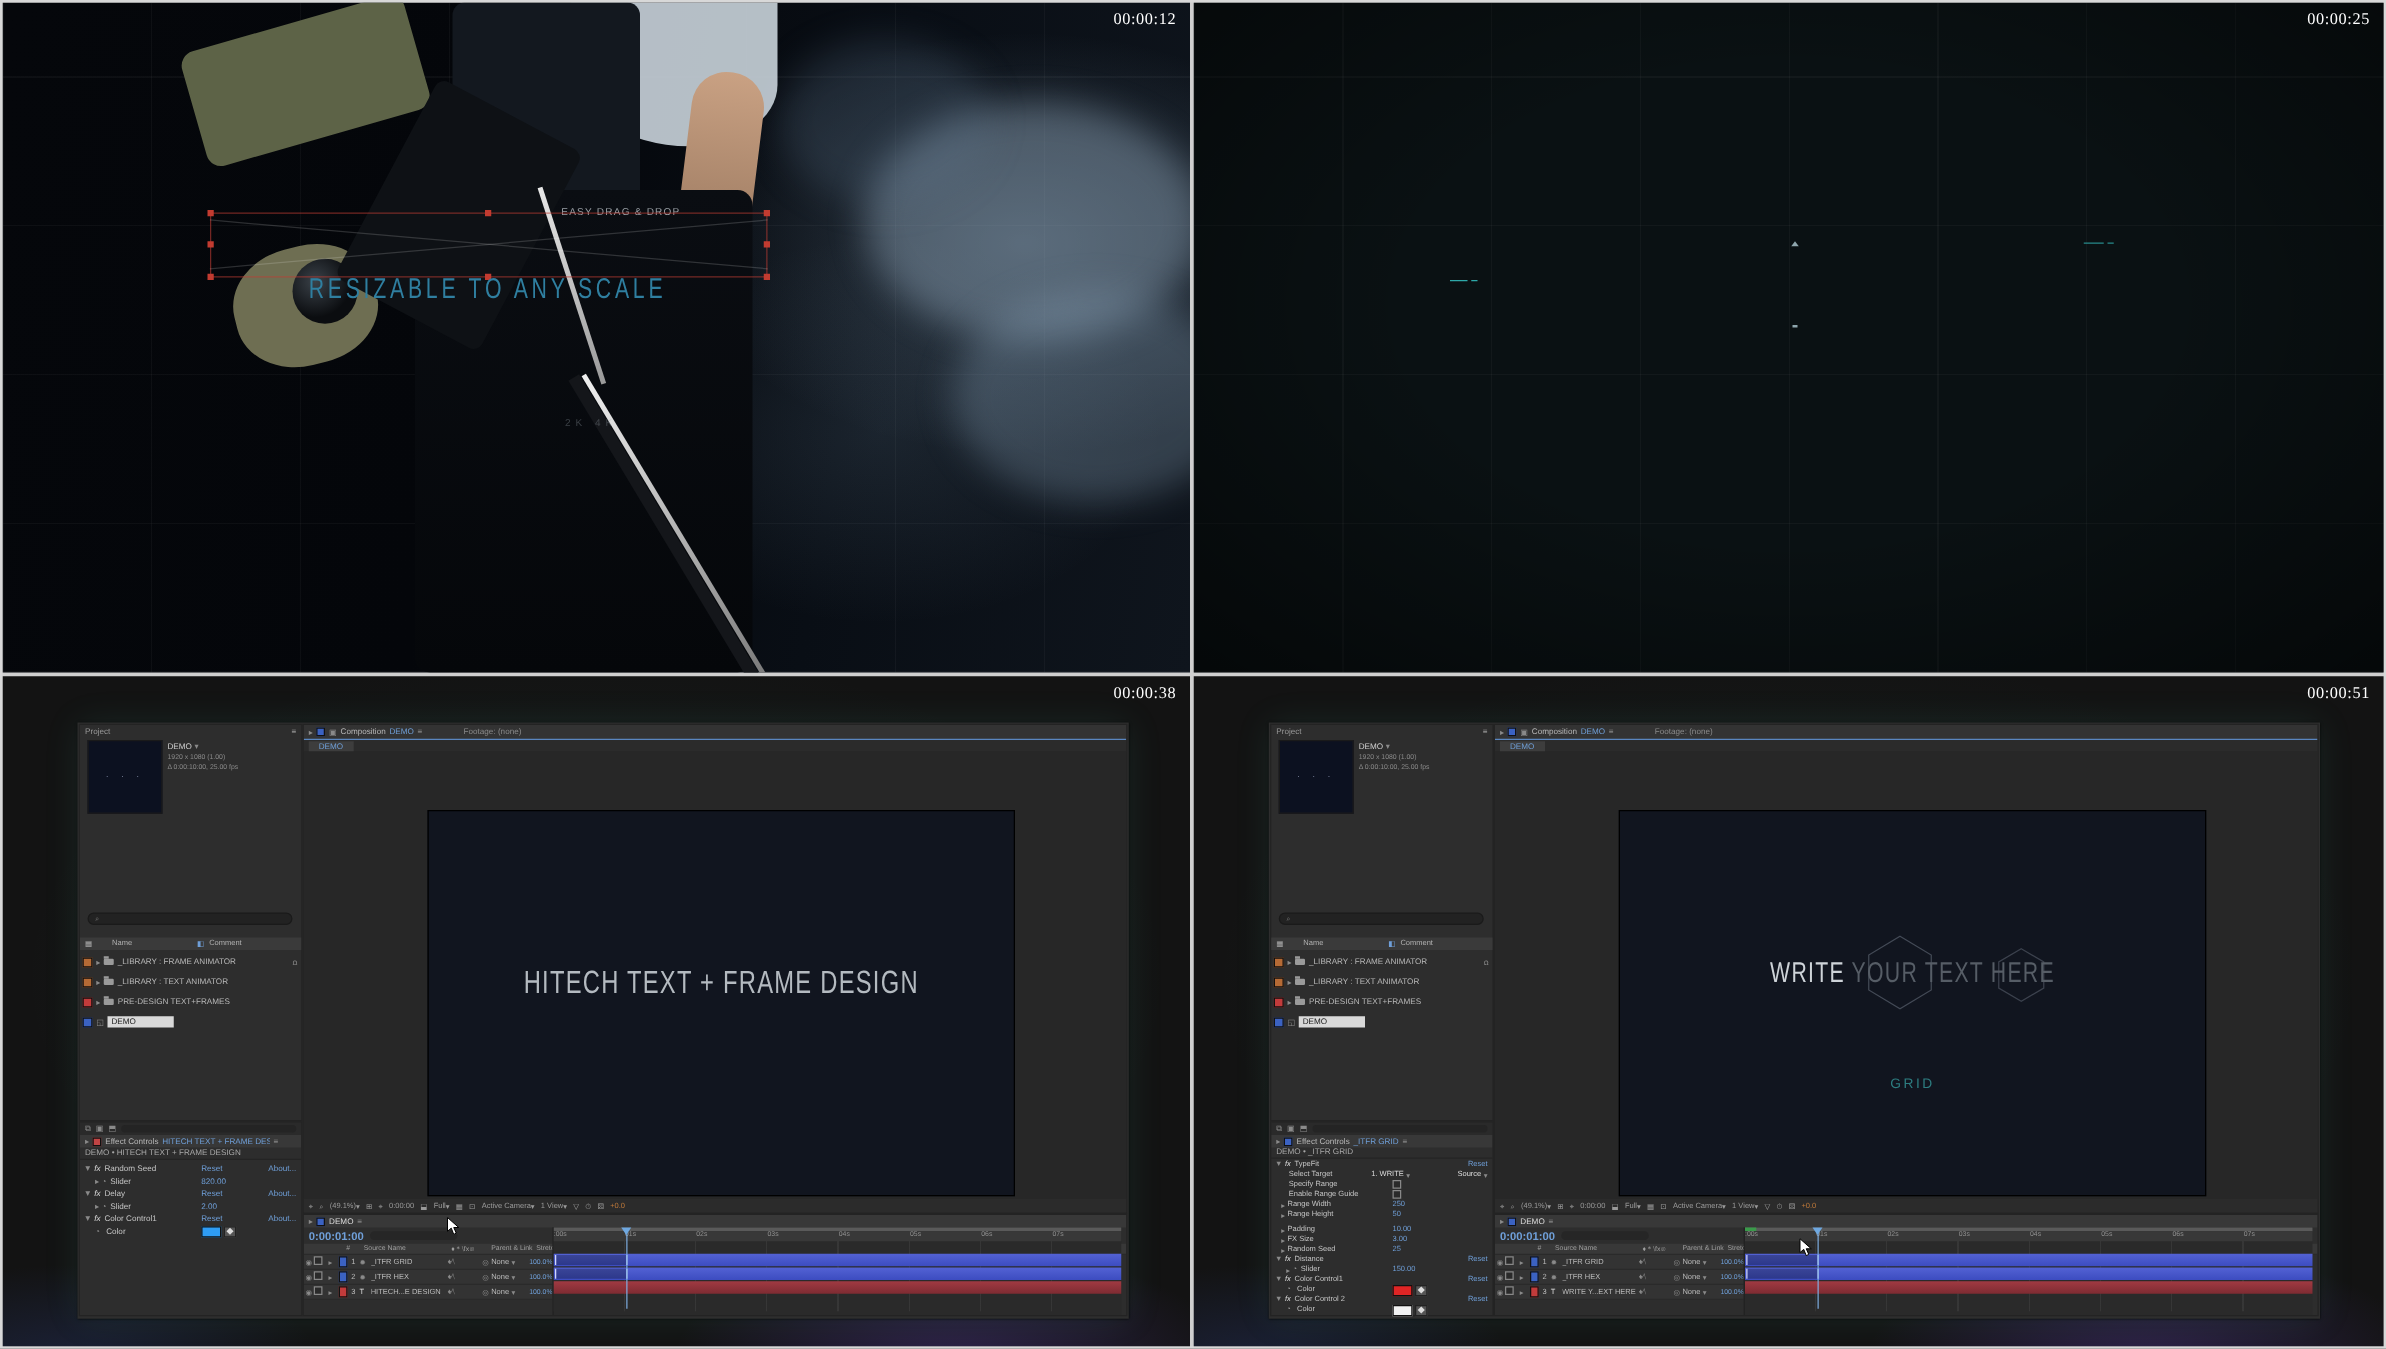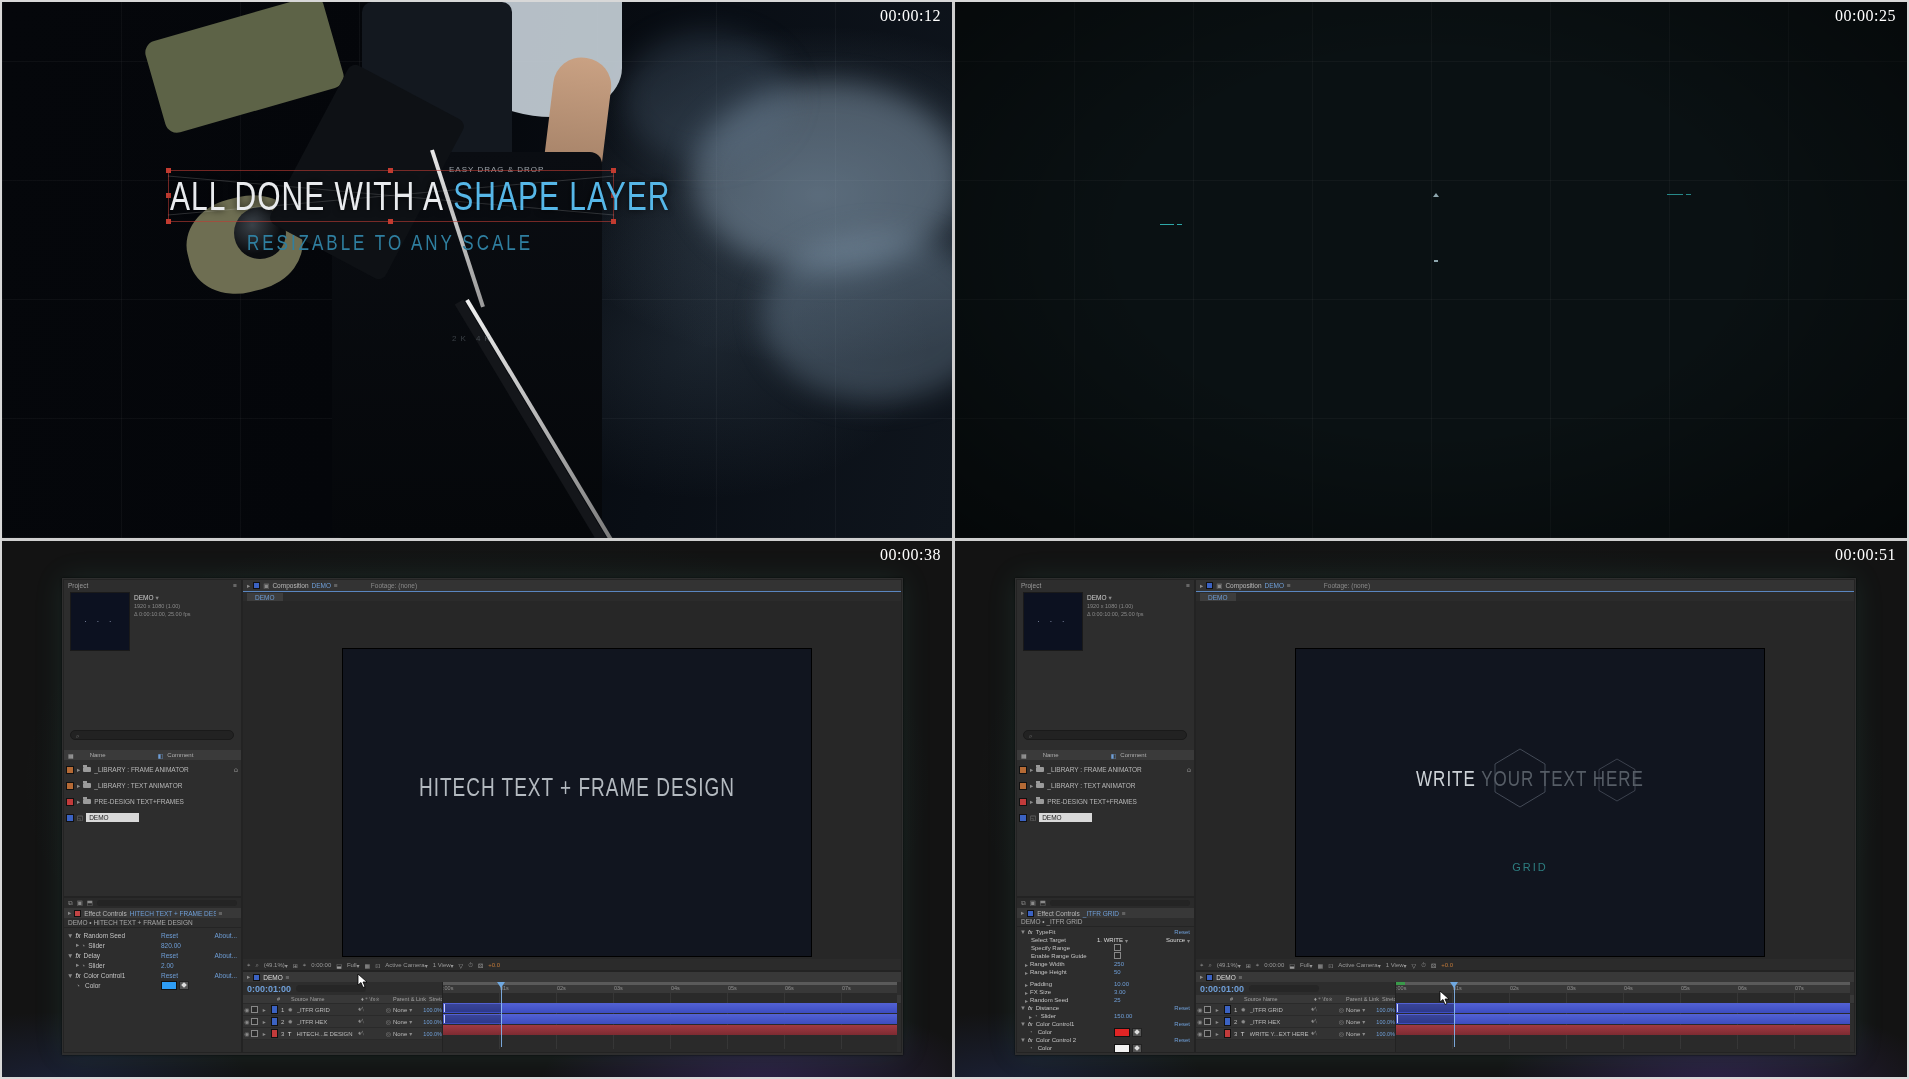--- a/index.html
+++ b/index.html
@@ -11,30 +11,30 @@
         radial-gradient(ellipse 320px 220px at 74% 64%, rgba(120,150,175,.16), transparent 70%),
         linear-gradient(100deg,#05070b 0%,#04060a 40%,#090e15 70%,#0f151d 100%);}
   .p2{left:953px;top:0;width:952px;height:536px;background:#0a1113;}
   .p3{left:0;top:539px;width:950px;height:537px;}
   .p4{left:953px;top:539px;width:952px;height:537px;}
   .aeback{background:
         radial-gradient(ellipse 320px 130px at 80% 102%, rgba(110,70,200,.30), transparent 70%),
         radial-gradient(ellipse 280px 110px at 6% 102%, rgba(60,90,200,.20), transparent 70%),
         radial-gradient(ellipse 620px 360px at 50% 45%, rgba(70,170,150,.07), transparent 75%),
         #131313;}
-  .ts{position:absolute;top:5px;right:11px;font-family:"Liberation Serif",serif;font-size:16px;color:#fff;letter-spacing:.5px;z-index:20;}
+  .ts{position:absolute;top:5px;right:11px;font-family:"Liberation Serif",serif;font-size:13px;color:#fff;letter-spacing:.5px;z-index:20;}
   .grid-ov{position:absolute;inset:0;background:
         repeating-linear-gradient(90deg,rgba(255,255,255,.035) 0 1px,transparent 1px 119px),
         repeating-linear-gradient(0deg,rgba(255,255,255,.035) 0 1px,transparent 1px 119px);}
   .vig{position:absolute;inset:0;background:radial-gradient(ellipse at 50% 45%,transparent 45%,rgba(0,0,0,.55) 100%);}
   .cond{display:inline-block;transform:scaleY(1.35);transform-origin:center;white-space:nowrap;}
   .smoke{position:absolute;border-radius:50%;filter:blur(14px);}
   
   .c1-title{position:absolute;left:168px;top:172px;width:440px;height:44px;text-align:center;font-size:30px;letter-spacing:1px;color:#e9ebee;line-height:44px;text-shadow:0 0 6px rgba(0,0,0,.8);}
-  .c1-sub{position:absolute;left:168px;top:220px;width:440px;text-align:center;font-size:17px;letter-spacing:3px;margin-top:11px;}
+  .c1-sub{position:absolute;left:168px;top:220px;width:440px;text-align:center;font-size:17px;letter-spacing:3px;}
   .marquee{position:absolute;left:166px;top:168px;width:444px;height:50px;border:1px solid rgba(190,60,52,.6);}
   .hndl{position:absolute;width:5px;height:5px;background:#c23b30;}
   .xline{position:absolute;left:-2px;top:24px;width:448px;height:1px;background:rgba(255,255,255,.16);}
   
   .c2-line{position:absolute;left:0;width:100%;text-align:center;font-size:38px;letter-spacing:2px;color:#c5cacc;text-shadow:0 1px 2px rgba(0,0,0,.6);}
   .hud{position:absolute;background:#2ea8a8;}
   
   .ae{position:absolute;left:60px;top:37px;width:841px;height:477px;background:#2e2e2e;color:#b8b8b8;font-size:6.5px;box-shadow:0 0 28px rgba(70,180,160,.12),0 0 2px #000;}
   .pp{position:absolute;background:#2d2d2d;outline:1px solid #232323;}
   .blue{color:#6f9fd8;}
@@ -100,23 +100,20 @@
       <div class="xline" style="transform:rotate(-5deg);"></div>
       <div class="hndl" style="left:-3px;top:-3px;"></div>
       <div class="hndl" style="left:219px;top:-3px;"></div>
       <div class="hndl" style="right:-3px;top:-3px;"></div>
       <div class="hndl" style="left:-3px;top:22px;"></div>
       <div class="hndl" style="right:-3px;top:22px;"></div>
       <div class="hndl" style="left:-3px;bottom:-3px;"></div>
       <div class="hndl" style="left:219px;bottom:-3px;"></div>
       <div class="hndl" style="right:-3px;bottom:-3px;"></div>
     </div>
-    <div class="c1-title">
-      <span class="cond"><span>ALL DONE WITH A</span>&nbsp;<span style="color:#56b7e8;">SHAPE LAYER</span></span>
-    </div>
     <div class="c1-sub">
       <span class="cond" style="color:#2f7fa0;">RESIZABLE TO ANY SCALE</span>
     </div>
     <div style="position:absolute;left:450px;top:332px;font-size:8px;letter-spacing:4px;color:rgba(150,160,170,.35);">2K  4K</div>
     <div class="ts">00:00:12</div>
   </div>
 
   <div class="panel p2">
     <div class="grid-ov"></div>
     <div class="vig"></div>

